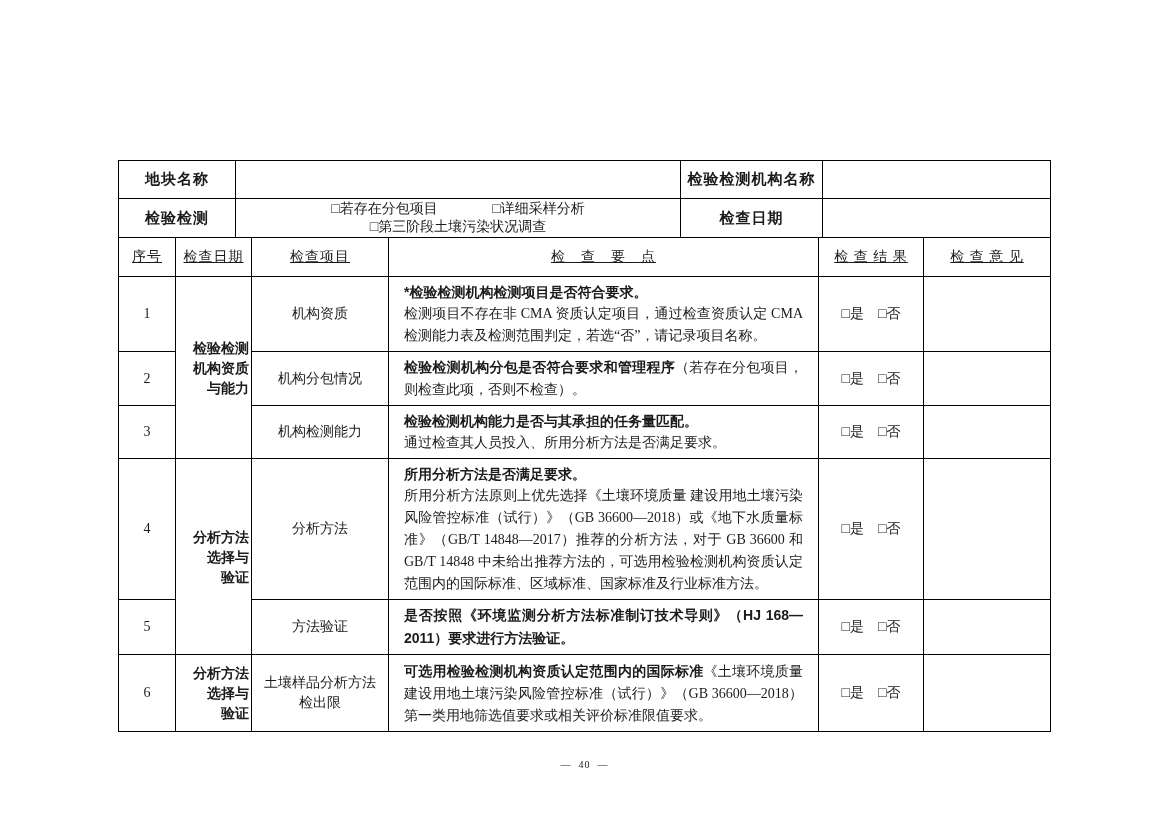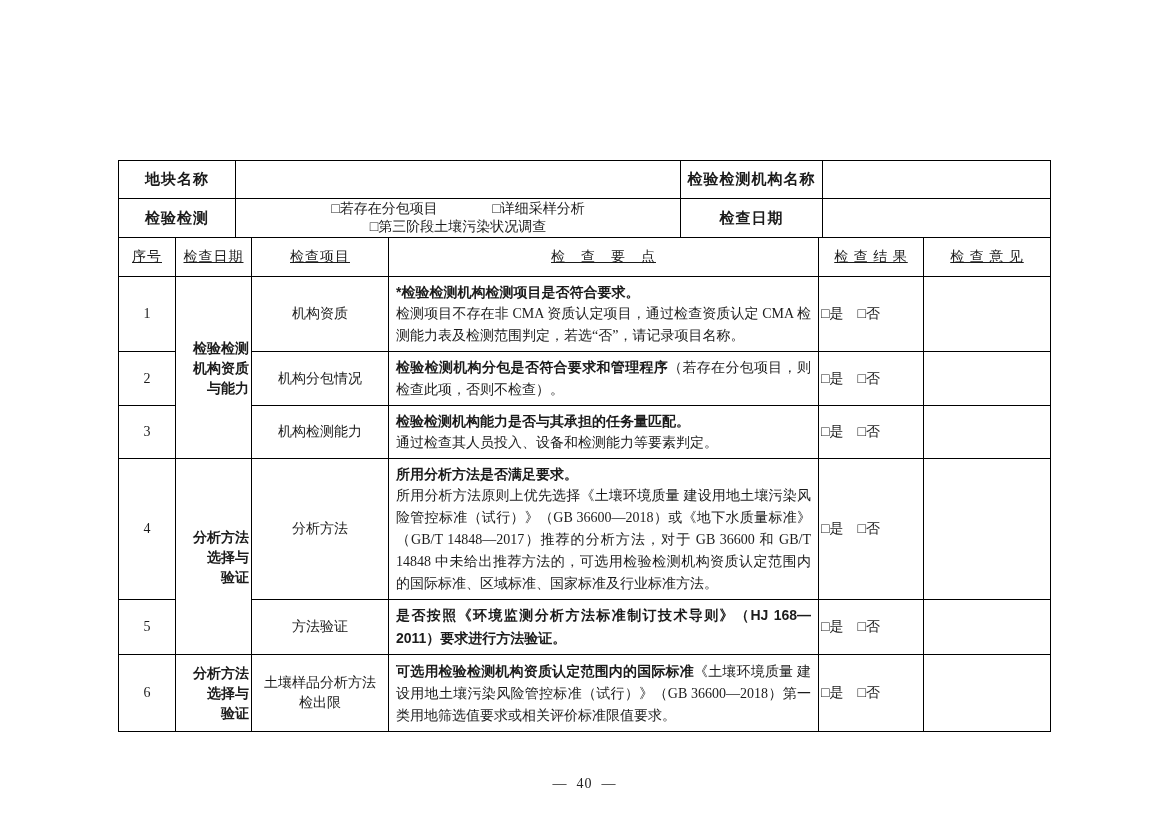--- a/index.html
+++ b/index.html
@@ -83,40 +83,40 @@
     padding: 2px 2px;
   }
   .item-cell {
     text-align: center;
     white-space: pre-line;
     line-height: 20px;
   }
   .points-cell {
     text-align: justify;
     line-height: 22px;
-    padding: 4px 7px;
+    padding: 4px 15px;
   }
   .pb {
     font-family: "Liberation Sans", sans-serif;
     font-weight: bold;
   }
   .pb.block { display: block; }
   .result-cell {
-    text-align: left;
+    text-align: center;
     white-space: nowrap;
     padding: 2px 2px;
   }
   .cb { cursor: default; }
   .cb + .cb { margin-left: 14px; }
   .opinion-cell { }
   
   .page-footer {
-    margin-top: 44px;
-    text-align: center;
-    font-size: 14px;
+    margin-top: 27px;
+    text-align: center;
+    font-size: 10px;
     letter-spacing: 1px;
     color: #222;
     white-space: pre;
   }
 </style>
 </head>
 <body>
 
 <div class="doc">
 
@@ -185,21 +185,21 @@
       <tr class="row-2">
         <td class="no-cell">2</td>
         <td class="item-cell">机构分包情况</td>
         <td class="points-cell"><span class="pb">检验检测机构分包是否符合要求和管理程序</span><span>（若存在分包项目，则检查此项，否则不检查）。</span></td>
         <td class="result-cell"><span class="cb">□是</span><span class="cb">□否</span></td>
         <td class="opinion-cell"></td>
       </tr>
       <tr class="row-3">
         <td class="no-cell">3</td>
         <td class="item-cell">机构检测能力</td>
-        <td class="points-cell"><span class="pb block">检验检测机构能力是否与其承担的任务量匹配。</span><span>通过检查其人员投入、设备和检测能力等要素判定。</span></td>
+        <td class="points-cell"><span class="pb block">检验检测机构能力是否与其承担的任务量匹配。</span><span>通过检查其人员投入、所用分析方法是否满足要求。</span></td>
         <td class="result-cell"><span class="cb">□是</span><span class="cb">□否</span></td>
         <td class="opinion-cell"></td>
       </tr>
       <tr class="row-4">
         <td class="no-cell">4</td>
         <td class="stage-cell" rowspan="2">分析方法
 选择与
 验证</td>
         <td class="item-cell">分析方法</td>
         <td class="points-cell"><span class="pb block">所用分析方法是否满足要求。</span><span>所用分析方法原则上优先选择《土壤环境质量 建设用地土壤污染风险管控标准（试行）》（GB 36600—2018）或《地下水质量标准》（GB/T 14848—2017）推荐的分析方法，对于 GB 36600 和 GB/T 14848 中未给出推荐方法的，可选用检验检测机构资质认定范围内的国际标准、区域标准、国家标准及行业标准方法。</span></td>

